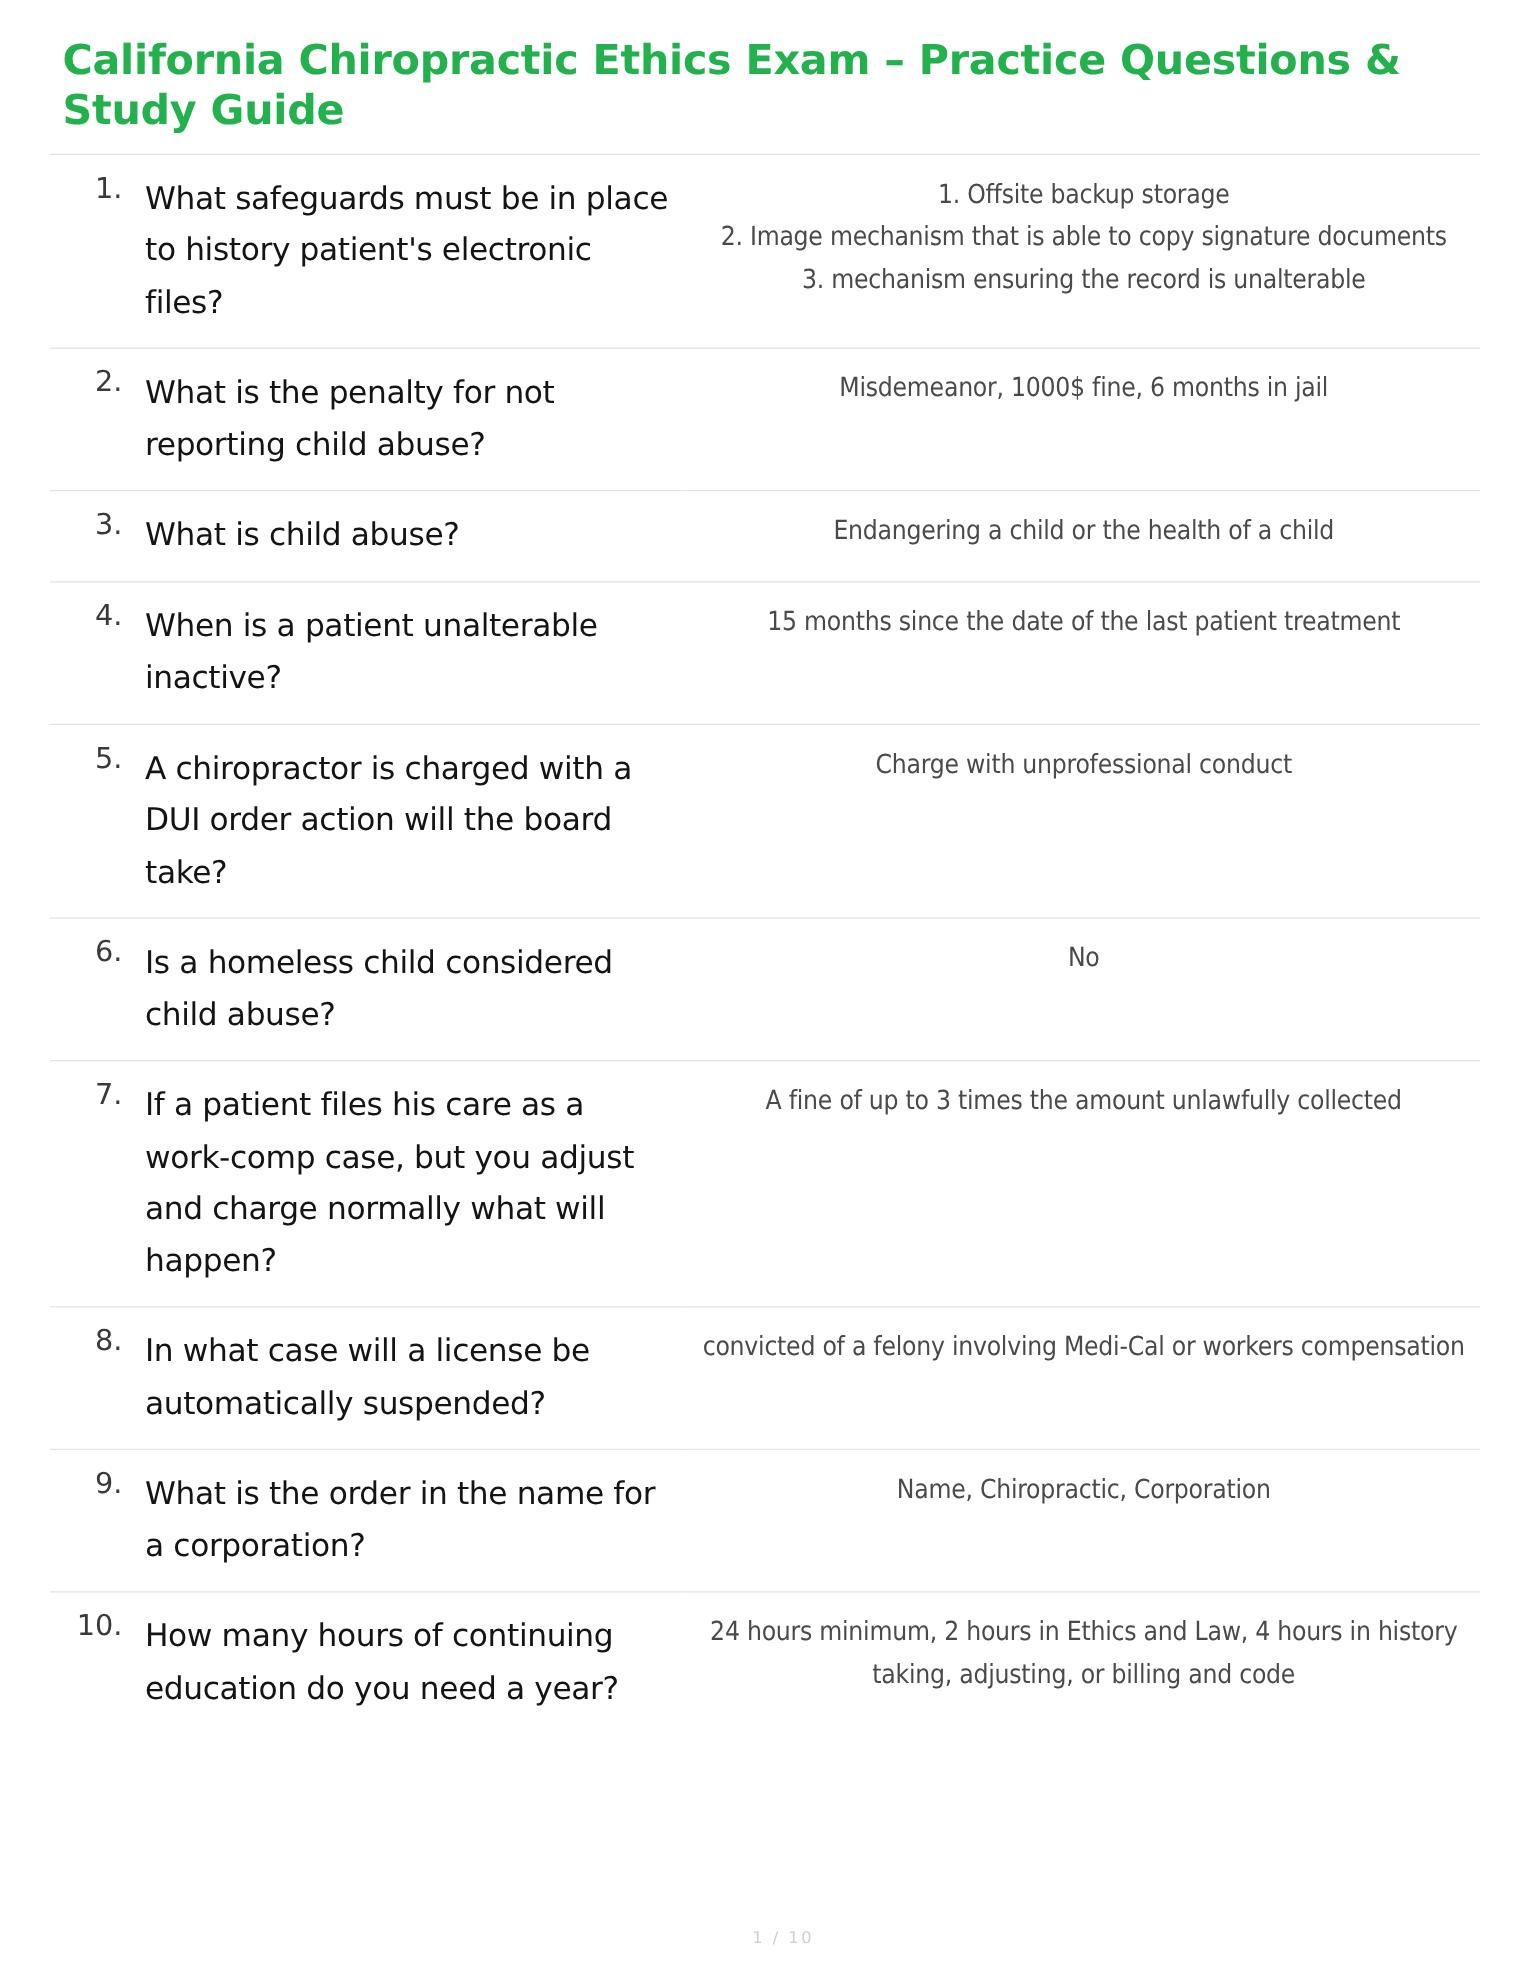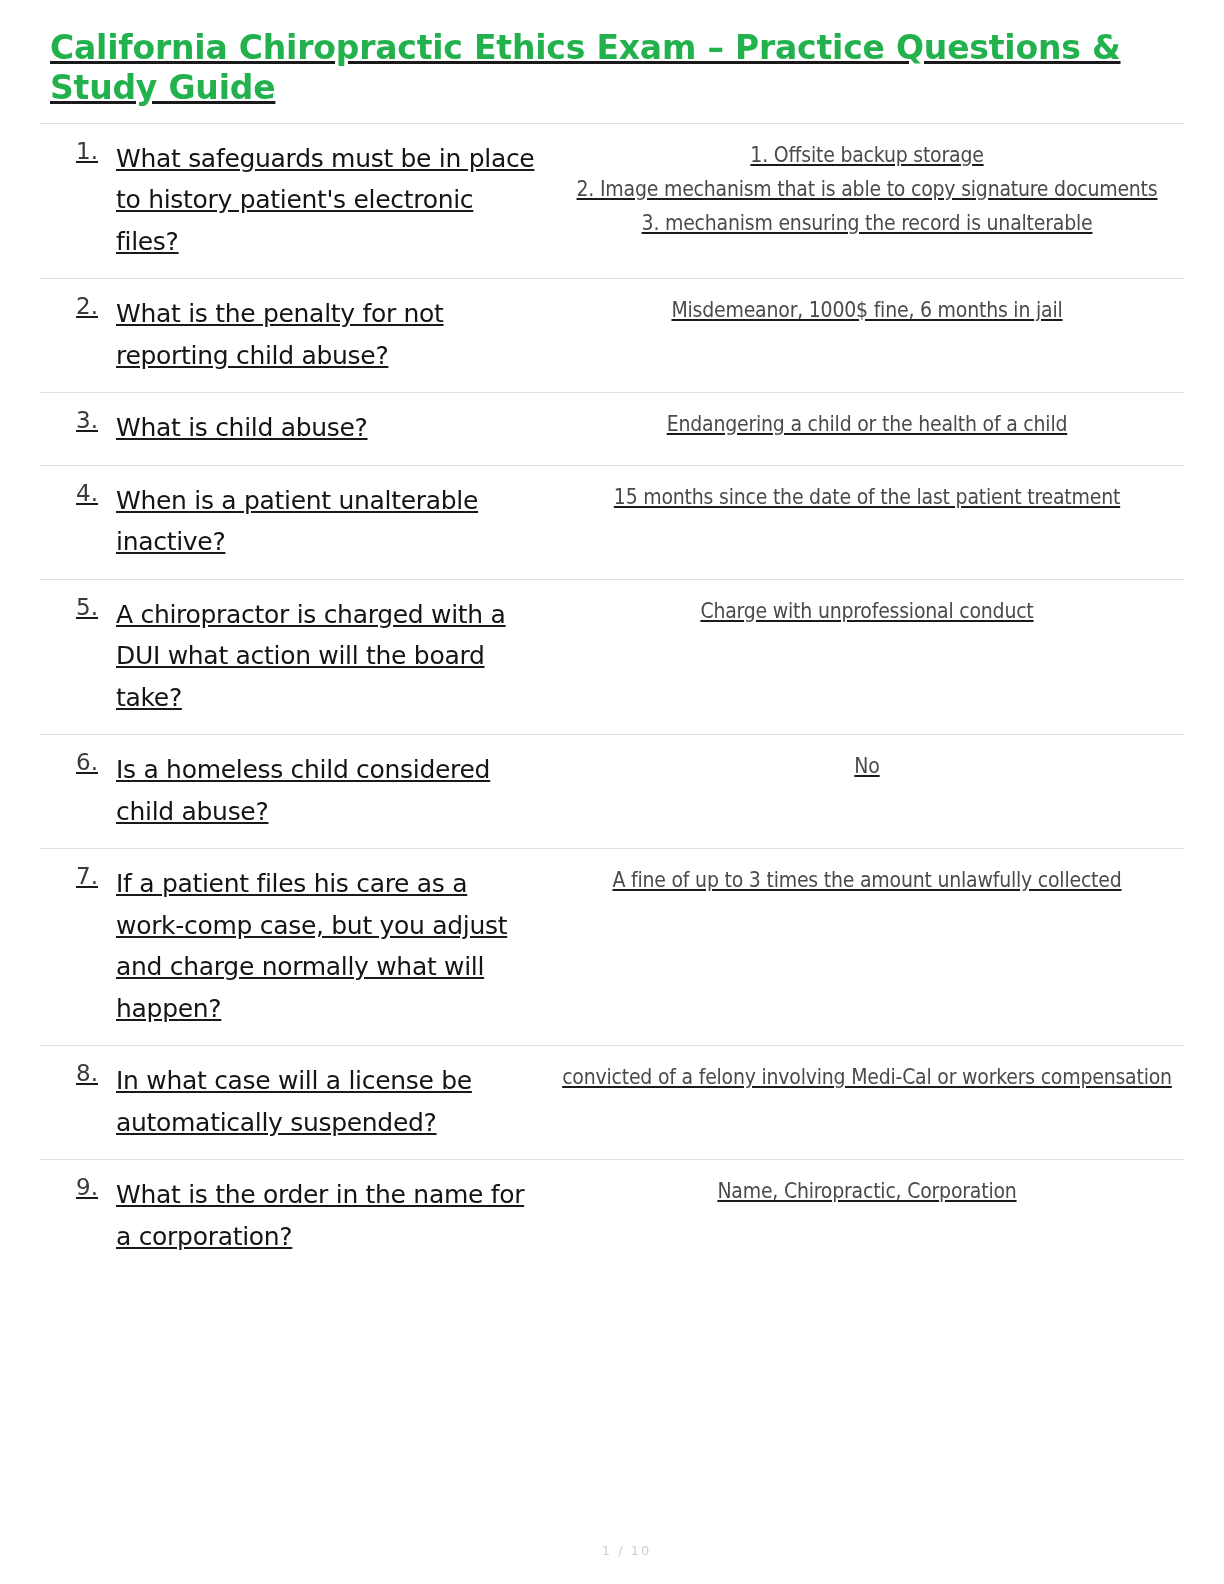--- a/index.html
+++ b/index.html
@@ -14,21 +14,20 @@
     color: #1a1a1a;
     position: relative;
     overflow: hidden;
   }
   .page {
     padding: 24px 40px 0 40px;
     box-sizing: border-box;
     width: 1224px;
     height: 1584px;
     position: relative;
-    text-decoration: underline;
   }
   .doc-title {
     color: #22b14c;
     font-family: "DejaVu Sans", sans-serif;
     font-weight: bold;
     font-size: 33px;
     line-height: 1.22;
     letter-spacing: -0.2px;
     margin: 4px 0 14px 10px;
     max-width: 1130px;
@@ -126,21 +125,21 @@
         </tr>
         <tr class="qa-row">
           <td class="cell-num">4.</td>
           <td class="cell-q">When is a patient unalterable inactive?</td>
           <td class="cell-a">
             <span class="ans-line">15 months since the date of the last patient treatment</span>
           </td>
         </tr>
         <tr class="qa-row">
           <td class="cell-num">5.</td>
-          <td class="cell-q">A chiropractor is charged with a DUI what action will the board take?</td>
+          <td class="cell-q">A chiropractor is charged with a DUI order action will the board take?</td>
           <td class="cell-a">
             <span class="ans-line">Charge with unprofessional conduct</span>
           </td>
         </tr>
         <tr class="qa-row">
           <td class="cell-num">6.</td>
           <td class="cell-q">Is a homeless child considered child abuse?</td>
           <td class="cell-a">
             <span class="ans-line">No</span>
           </td>
@@ -159,17 +158,25 @@
             <span class="ans-line">convicted of a felony involving Medi-Cal or workers compensation</span>
           </td>
         </tr>
         <tr class="qa-row">
           <td class="cell-num">9.</td>
           <td class="cell-q">What is the order in the name for a corporation?</td>
           <td class="cell-a">
             <span class="ans-line">Name, Chiropractic, Corporation</span>
           </td>
         </tr>
+        <tr class="qa-row">
+          <td class="cell-num">10.</td>
+          <td class="cell-q">How many hours of continuing education do you need a year?</td>
+          <td class="cell-a">
+            <span class="ans-line">24 hours minimum, 2 hours in Ethics and Law, 4 hours in history</span>
+            <span class="ans-line">taking, adjusting, or billing and code</span>
+          </td>
+        </tr>
       </tbody>
   </table>
 
   <div class="page-footer">1 / 10</div>
 </div>
 
 </body></html>

